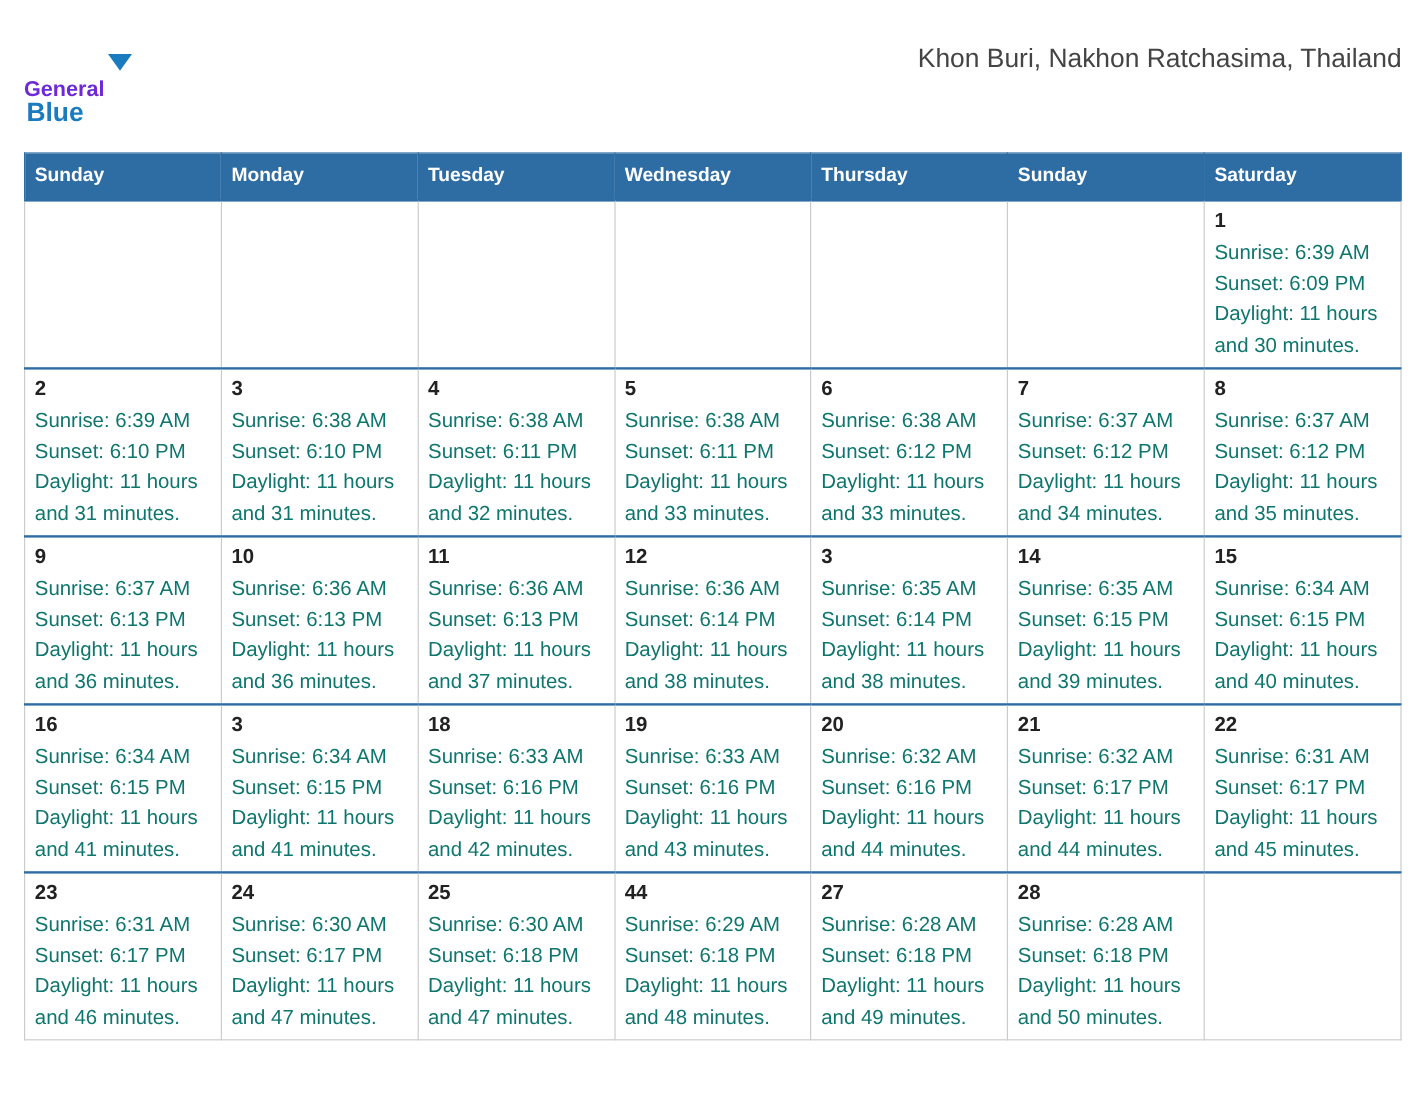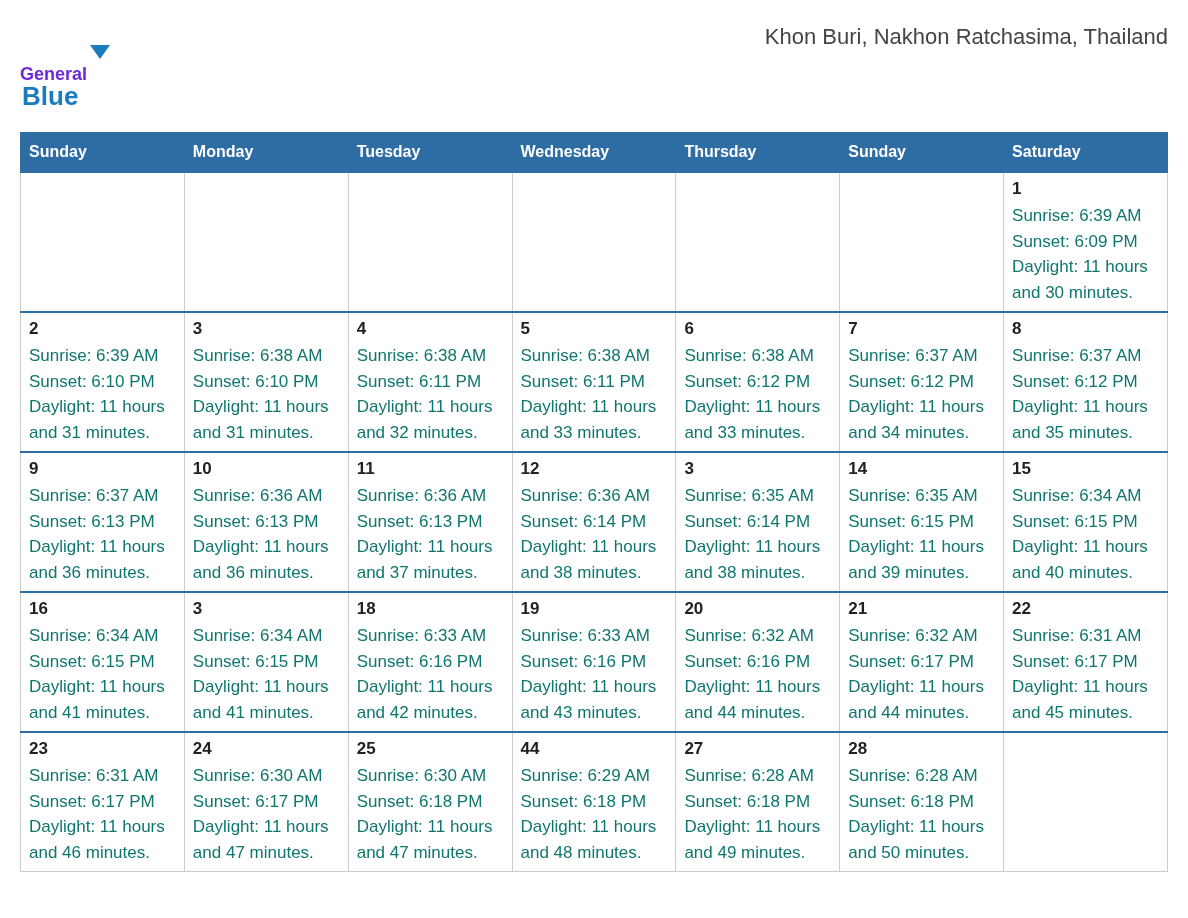--- a/index.html
+++ b/index.html
@@ -33,39 +33,39 @@
       display: inline-block;
       width: 0;
       height: 0;
       border-left: 10px solid transparent;
       border-right: 10px solid transparent;
       border-top: 14px solid #1a7bbf;
       margin-left: 3px;
       margin-bottom: 2px;
     }
     .logo-blue {
-      font-size: 26px;
+      font-size: 22px;
       font-weight: bold;
       color: #1a7bbf;
       margin-top: -4px;
       margin-left: 2px;
     }
     .title-block {
       text-align: right;
     }
     .month-title {
       font-size: 52px;
       font-weight: bold;
       color: #222;
       line-height: 1.1;
     }
     .location-title {
       font-size: 22px;
       color: #444;
-      margin-top: 4px;
+      margin-top: 16px;
     }
     .calendar {
       width: 100%;
       border-collapse: collapse;
       margin-top: 20px;
     }
     .calendar th {
       background-color: #2e6da4;
       color: #fff;
       font-size: 16px;

